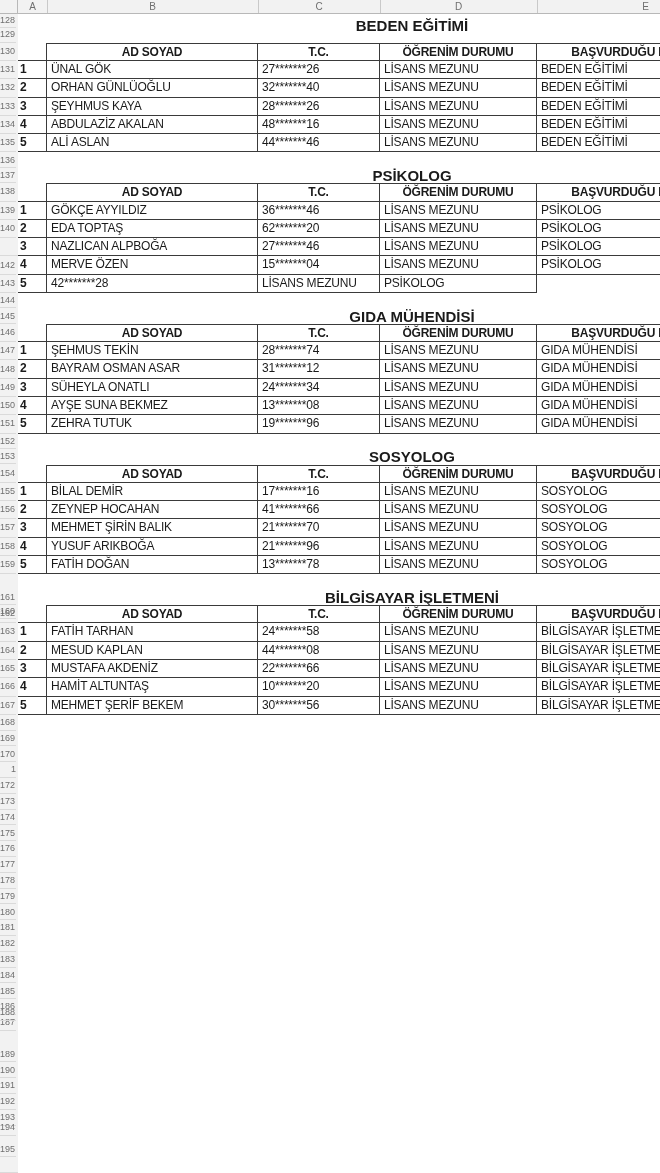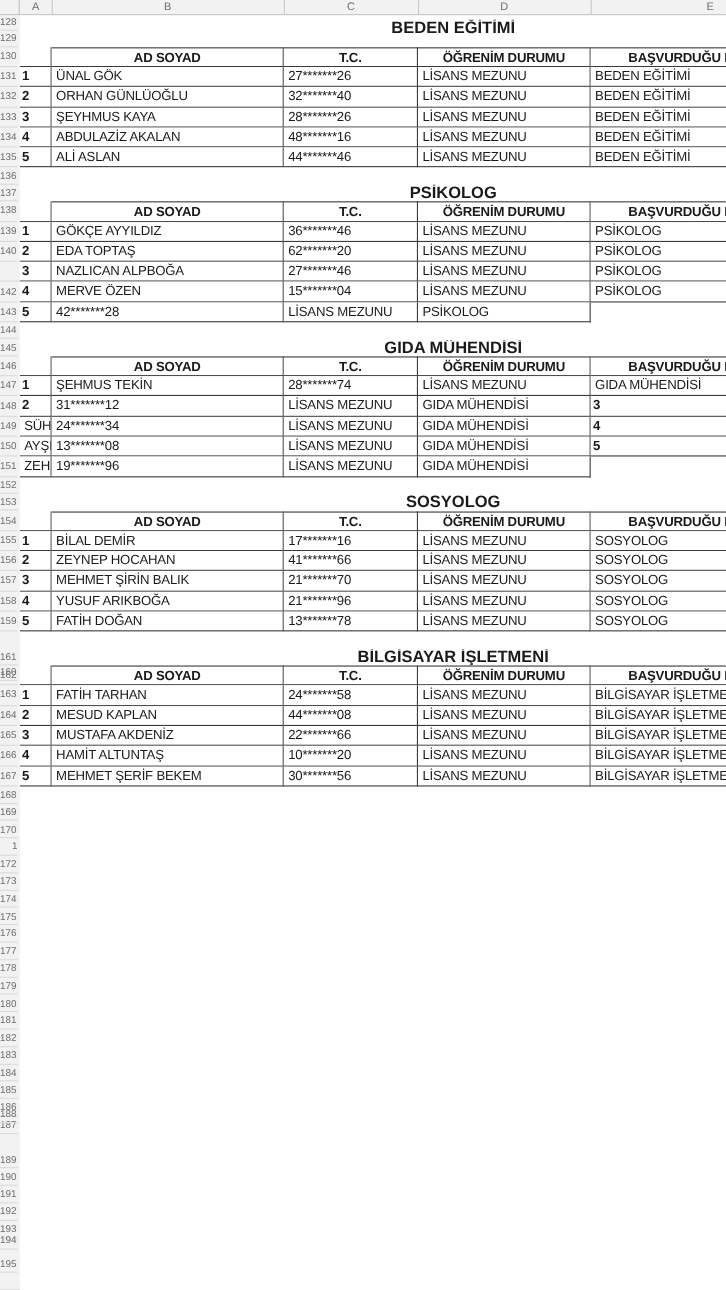--- a/index.html
+++ b/index.html
@@ -191,20 +191,21 @@
         <div class="cell hdr">AD SOYAD</div>
         <div class="cell hdr">T.C.</div>
         <div class="cell hdr">ÖĞRENİM DURUMU</div>
         <div class="cell hdr">BAŞVURDUĞU POZİSYON</div>
         <div class="cell num">1</div>
         <div class="cell ">ŞEHMUS TEKİN</div>
         <div class="cell ">28*******74</div>
         <div class="cell ">LİSANS MEZUNU</div>
         <div class="cell ">GIDA MÜHENDİSİ</div>
         <div class="cell num">2</div>
+        <div class="cell ">BAYRAM OSMAN ASAR</div>
         <div class="cell ">31*******12</div>
         <div class="cell ">LİSANS MEZUNU</div>
         <div class="cell ">GIDA MÜHENDİSİ</div>
         <div class="cell num">3</div>
         <div class="cell ">SÜHEYLA ONATLI</div>
         <div class="cell ">24*******34</div>
         <div class="cell ">LİSANS MEZUNU</div>
         <div class="cell ">GIDA MÜHENDİSİ</div>
         <div class="cell num">4</div>
         <div class="cell ">AYŞE SUNA BEKMEZ</div>

